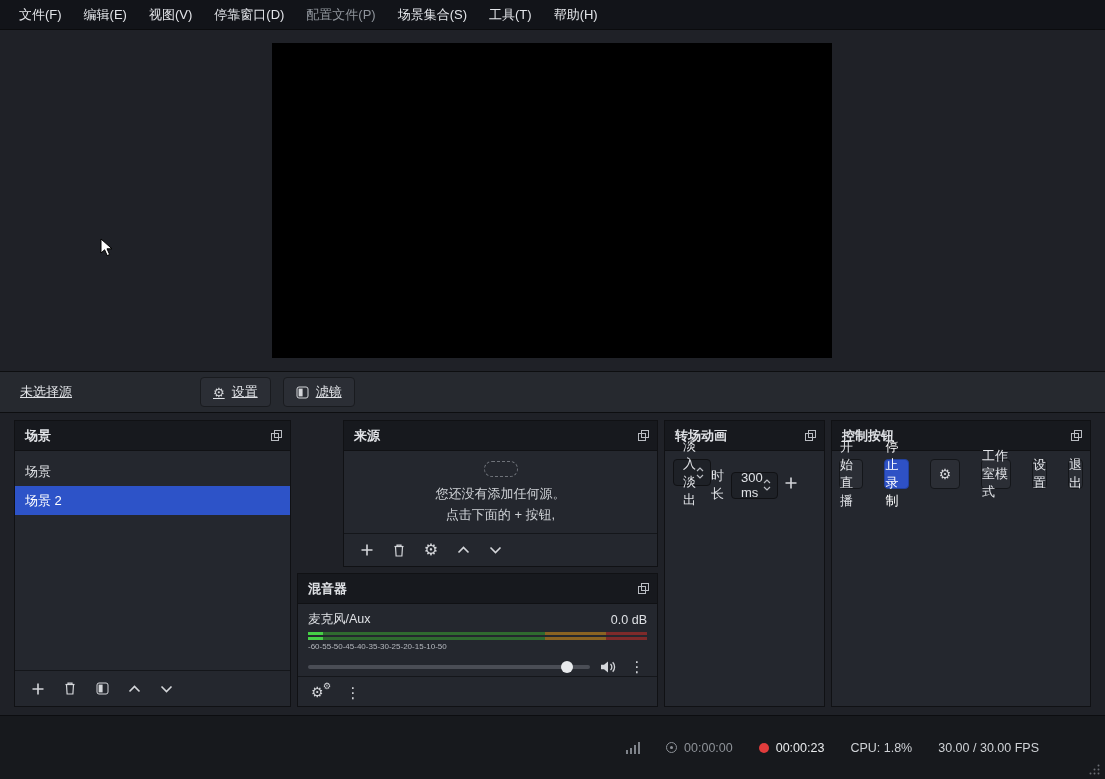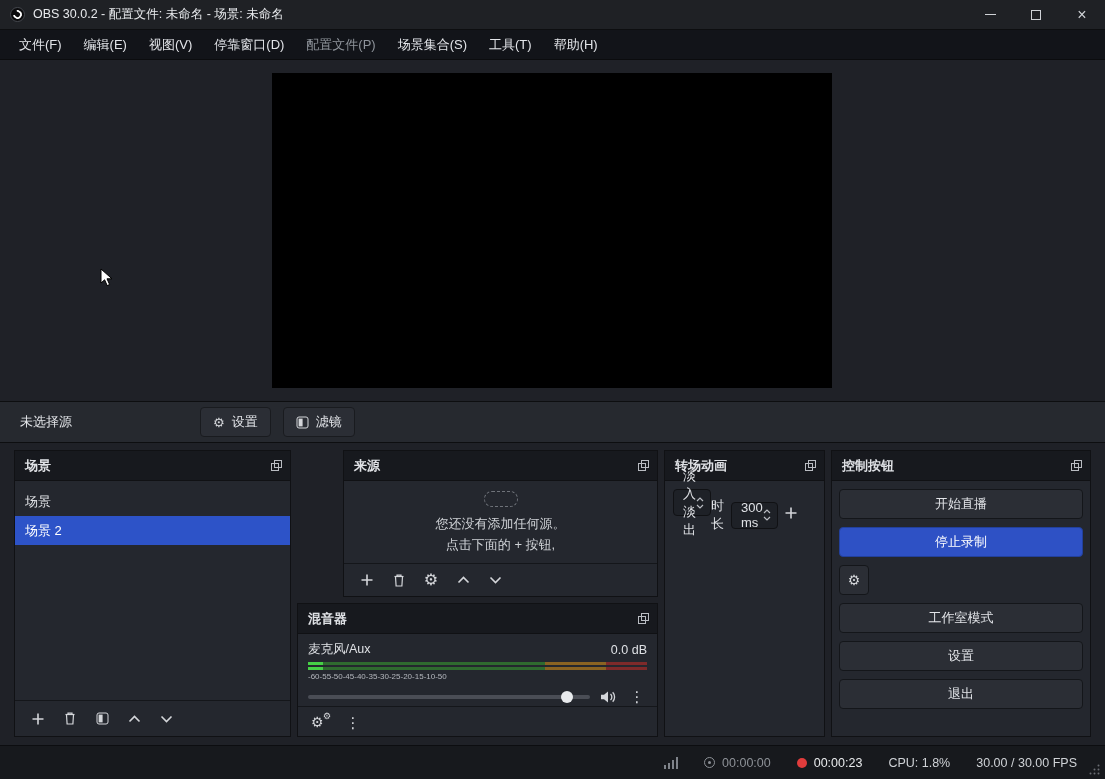--- a/index.html
+++ b/index.html
@@ -48,21 +48,21 @@
 
   
   .preview-area { height: 341px; position: relative; background: #1f2127; flex: 0 0 auto; }
   .canvas { position: absolute; left: 272px; top: 13px; width: 560px; height: 315px; background: #000; }
   .mouse-cursor { position: absolute; left: 100px; top: 208px; }
 
   
   .context-bar {
     height: 42px; background: #26292f;
     border-top: 1px solid #0d0e10; border-bottom: 1px solid #0d0e10;
-    display: flex; align-items: center; padding: 0 20px; flex: 0 0 auto;
+    display: flex; align-items: center; padding: 0 20px; flex: 0 0 auto; text-decoration: underline;
   }
   .selection-label { color: #e3e5e9; }
   .ctx-spacer { width: 128px; }
   .ctx-btn {
     display: flex; align-items: center; gap: 7px;
     background: #2b2e35; border: 1px solid #191b1f; border-radius: 4px;
     padding: 5px 12px; margin-right: 12px; color: #e3e5e9; cursor: default;
   }
   .glyph-icon { color: #d4d6da; line-height: 1; }
 
@@ -137,74 +137,59 @@
     display: flex; align-items: center; justify-content: space-between;
     padding: 0 6px 0 9px; cursor: default;
   }
   .spin-arrows { display: flex; flex-direction: column; align-items: center; gap: 2px; }
   .duration-row { display: flex; align-items: center; gap: 7px; margin-top: 8px; }
   .duration-row .spinbox { flex: 1 1 auto; }
   .transitions-toolbar { display: flex; justify-content: center; gap: 16px; margin-top: 12px; }
 
   
   .dock.controls { width: 260px; }
-  .controls-body { padding: 8px 7px; display: flex; flex-direction: column; gap: 8px; }
+  .controls-body { padding: 8px 7px; display: flex; flex-direction: row; gap: 21px; }
   .ctl-btn {
     height: 30px; background: #2b2e35; border: 1px solid #14161a; border-radius: 4px;
     display: flex; align-items: center; justify-content: center;
     color: #e3e5e9; cursor: default;
   }
   .ctl-btn.active { background: #2e51c5; border-color: #22409c; color: #fff; }
   .vcam-row { display: flex; gap: 6px; }
   .vcam-row .ctl-btn.main { flex: 1 1 auto; }
   .gear-btn {
     width: 30px; height: 30px; background: #2b2e35; border: 1px solid #14161a; border-radius: 4px;
     display: flex; align-items: center; justify-content: center; font-size: 14px; cursor: default;
   }
 
   
   .statusbar {
     height: 34px; background: #17191d; border-top: 1px solid #0c0d10;
     display: flex; align-items: center; justify-content: flex-end;
-    gap: 26px; padding-right: 28px; position: relative; font-size: 12.5px; color: #cfd2d6;
+    gap: 26px; padding-right: 66px; position: relative; font-size: 12.5px; color: #cfd2d6;
     flex: 1 0 auto;
   }
   .status-group { display: flex; align-items: center; gap: 7px; white-space: nowrap; }
   .signal-bars { display: flex; align-items: flex-end; gap: 2px; height: 12px; }
   .signal-bars i { display: block; width: 2px; background: #7f838a; }
   .stream-group { color: #8d9197; }
   .stream-ring {
     width: 11px; height: 11px; border: 1.5px solid #8d9197; border-radius: 50%;
     display: flex; align-items: center; justify-content: center;
   }
   .stream-ring i { width: 3px; height: 3px; background: #8d9197; border-radius: 50%; }
   .record-dot { width: 10px; height: 10px; border-radius: 50%; background: #e13c3c; }
   .record-group { color: #e8eaec; }
   .resize-grip { position: absolute; right: 5px; bottom: 4px; cursor: default; }
 </style>
 </head>
 <body>
 
 <div class="window">
 
-  <div class="titlebar">
-    <span class="obs-logo"></span>
-    <span class="titlebar-title">OBS 30.0.2 - 配置文件: 未命名 - 场景: 未命名</span>
-    <div class="win-controls">
-      <div class="win-btn">
-          <span class="minimize-line"></span>
-        </div>
-      <div class="win-btn">
-          <span class="maximize-box"></span>
-        </div>
-      <div class="win-btn">
-          <span class="close-glyph">×</span>
-        </div>
-    </div>
-  </div>
 
   <div class="menubar">
     <span class="menu-item">文件(F)</span>
     <span class="menu-item">编辑(E)</span>
     <span class="menu-item">视图(V)</span>
     <span class="menu-item">停靠窗口(D)</span>
     <span class="menu-item dimmed">配置文件(P)</span>
     <span class="menu-item">场景集合(S)</span>
     <span class="menu-item">工具(T)</span>
     <span class="menu-item">帮助(H)</span>

